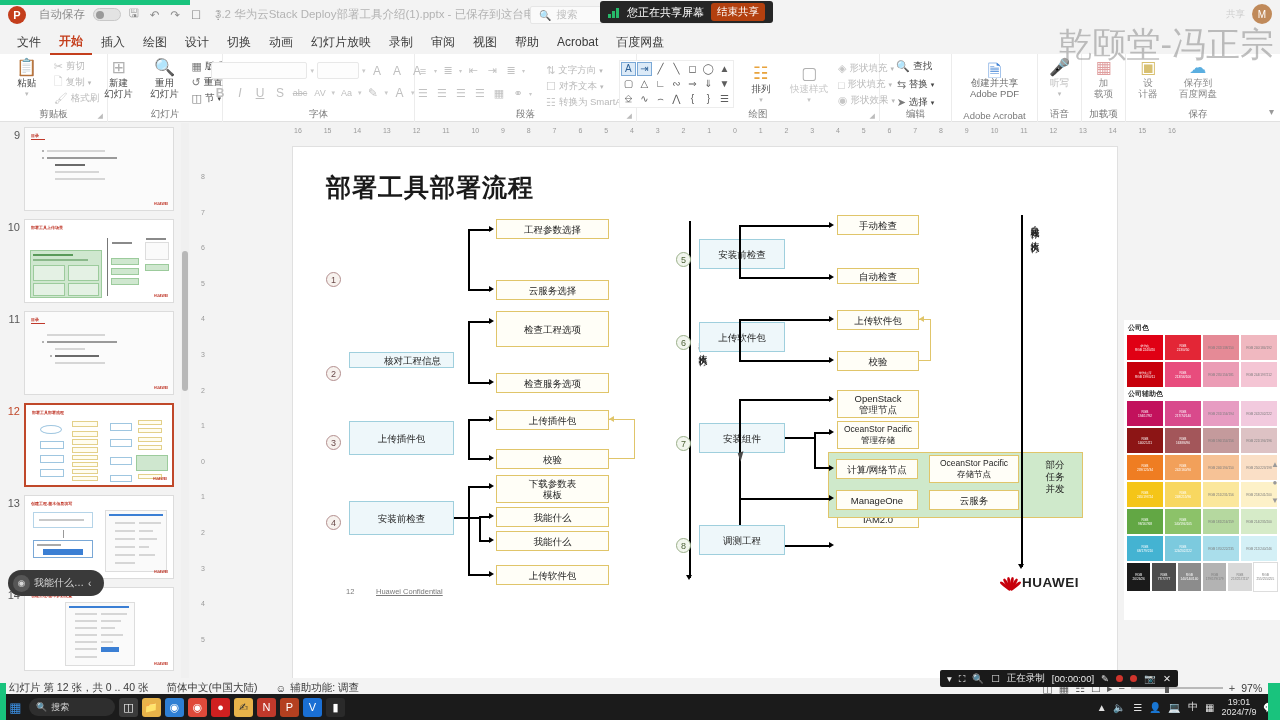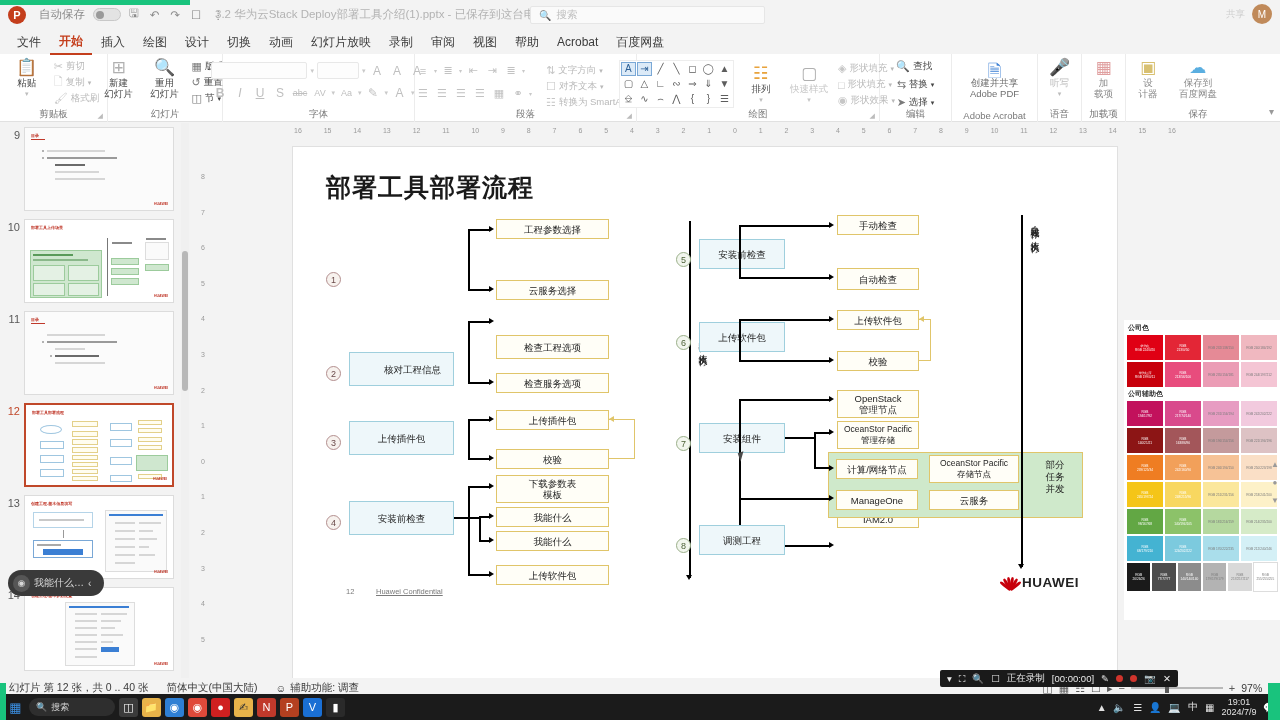--- a/index.html
+++ b/index.html
@@ -339,20 +339,29 @@
     <div class="search-box">
       <span style="font-size:10px;color:#c5c5c5;">🔍</span>
       <span class="stxt">搜索</span>
     </div>
     <div class="tb-right">
       <span class="tb-right-txt">共享</span>
       <span class="avatar-circ">M</span>
     </div>
   </div>
 
+  <div class="share-banner">
+    <span class="share-ic">
+      <i style="height:4px"></i>
+        <i style="height:7px"></i>
+        <i style="height:10px"></i>
+    </span>
+    <span>您正在共享屏幕</span>
+    <button class="share-end-btn">结束共享</button>
+  </div>
 
   <div class="ribbon-tabs">
     <div class="rt">文件</div>
     <div class="rt active">开始</div>
     <div class="rt">插入</div>
     <div class="rt">绘图</div>
     <div class="rt">设计</div>
     <div class="rt">切换</div>
     <div class="rt">动画</div>
     <div class="rt">幻灯片放映</div>
@@ -629,20 +638,21 @@
           <span>保存到</span>
           <span>百度网盘</span>
         </div>
       </div>
       <div class="rgroup-label">保存</div>
     </div>
 
     <span class="ribbon-collapse">▾</span>
   </div>
 
+  <div class="watermark">乾颐堂-冯正宗</div>
 
   <div class="thumbpane">
 
     <div class="thumb-row">
       <div class="thumb-num">9</div>
       <div class="thumb" style="background:#fbfbfb">
         <div class="thumb-title">目录</div>
         <div class="thumb-ul"></div>
         <div class="tline" style="left:22px;top:22px;width:58px"></div>
         <div class="tline" style="left:22px;top:29px;width:70px;background:#9a9a9a;height:2px"></div>
@@ -847,22 +857,22 @@
       <div class="fnum" style="left:33px; top:125px;">1</div>
       <div class="ybox" style="left:203px; top:72px; width:113px; height:20px;">工程参数选择</div>
       <div class="ybox" style="left:203px; top:133px; width:113px; height:20px;">云服务选择</div>
       <div class="ln" style="left:175px; top:82px; width:1.5px; height:61px;"></div>
       <div class="ln" style="left:175px; top:82px; width:23px; height:1.5px;"></div>
       <div class="ln" style="left:175px; top:142px; width:23px; height:1.5px;"></div>
       <div class="arrow-r" style="left:196px; top:79px;"></div>
       <div class="arrow-r" style="left:196px; top:139px;"></div>
 
       <div class="fnum" style="left:33px; top:219px;">2</div>
-      <div class="bluebox" style="left:56px; top:205px; width:105px; height:34px;padding-left:22px;">核对工程信息</div>
-      <div class="ybox" style="left:203px; top:164px; width:113px; height:24px;margin-top:24px;">检查工程选项</div>
+      <div class="bluebox" style="left:56px; top:205px; width:105px; height:16px;padding-left:22px;">核对工程信息</div>
+      <div class="ybox" style="left:203px; top:164px; width:113px; height:36px;">检查工程选项</div>
       <div class="ybox" style="left:203px; top:226px; width:113px; height:20px;">检查服务选项</div>
       <div class="ln" style="left:175px; top:174px; width:1.5px; height:61px;"></div>
       <div class="ln" style="left:175px; top:174px; width:23px; height:1.5px;"></div>
       <div class="ln" style="left:175px; top:235px; width:23px; height:1.5px;"></div>
       <div class="arrow-r" style="left:196px; top:171px;"></div>
       <div class="arrow-r" style="left:196px; top:232px;"></div>
 
       <div class="fnum" style="left:33px; top:288px;">3</div>
       <div class="bluebox" style="left:56px; top:274px; width:105px; height:34px;">上传插件包</div>
       <div class="ybox" style="left:203px; top:263px; width:113px; height:20px;">上传插件包</div>
@@ -898,21 +908,21 @@
       <div class="arrow-r" style="left:196px; top:366px;"></div>
       <div class="arrow-r" style="left:196px; top:390px;"></div>
 
       <div class="ln" style="left:396px; top:74px; width:1.5px; height:357px;"></div>
       <div class="arrow-d" style="left:393px; top:428px;"></div>
       <div class="vtext" style="left:404px; top:185px; height:140px;">向导式操作，依次执行</div>
 
       <div class="fnum g" style="left:383px; top:105px;">5</div>
       <div class="bluebox" style="left:406px; top:92px; width:86px; height:30px;">安装前检查</div>
       <div class="ybox" style="left:544px; top:68px; width:82px; height:20px;">手动检查</div>
-      <div class="ybox" style="left:544px; top:121px; width:82px; height:22px;">自动检查</div>
+      <div class="ybox" style="left:544px; top:121px; width:82px; height:16px;">自动检查</div>
       <div class="ln" style="left:446px; top:78px; width:1.5px; height:53px;"></div>
       <div class="ln" style="left:446px; top:78px; width:92px; height:1.5px;"></div>
       <div class="ln" style="left:446px; top:130px; width:92px; height:1.5px;"></div>
       <div class="arrow-r" style="left:536px; top:75px;"></div>
       <div class="arrow-r" style="left:536px; top:127px;"></div>
 
       <div class="fnum g" style="left:383px; top:188px;">6</div>
       <div class="bluebox" style="left:406px; top:175px; width:86px; height:30px;">上传软件包</div>
       <div class="ybox" style="left:544px; top:163px; width:82px; height:20px;">上传软件包</div>
       <div class="ybox" style="left:544px; top:204px; width:82px; height:20px;">校验</div>

